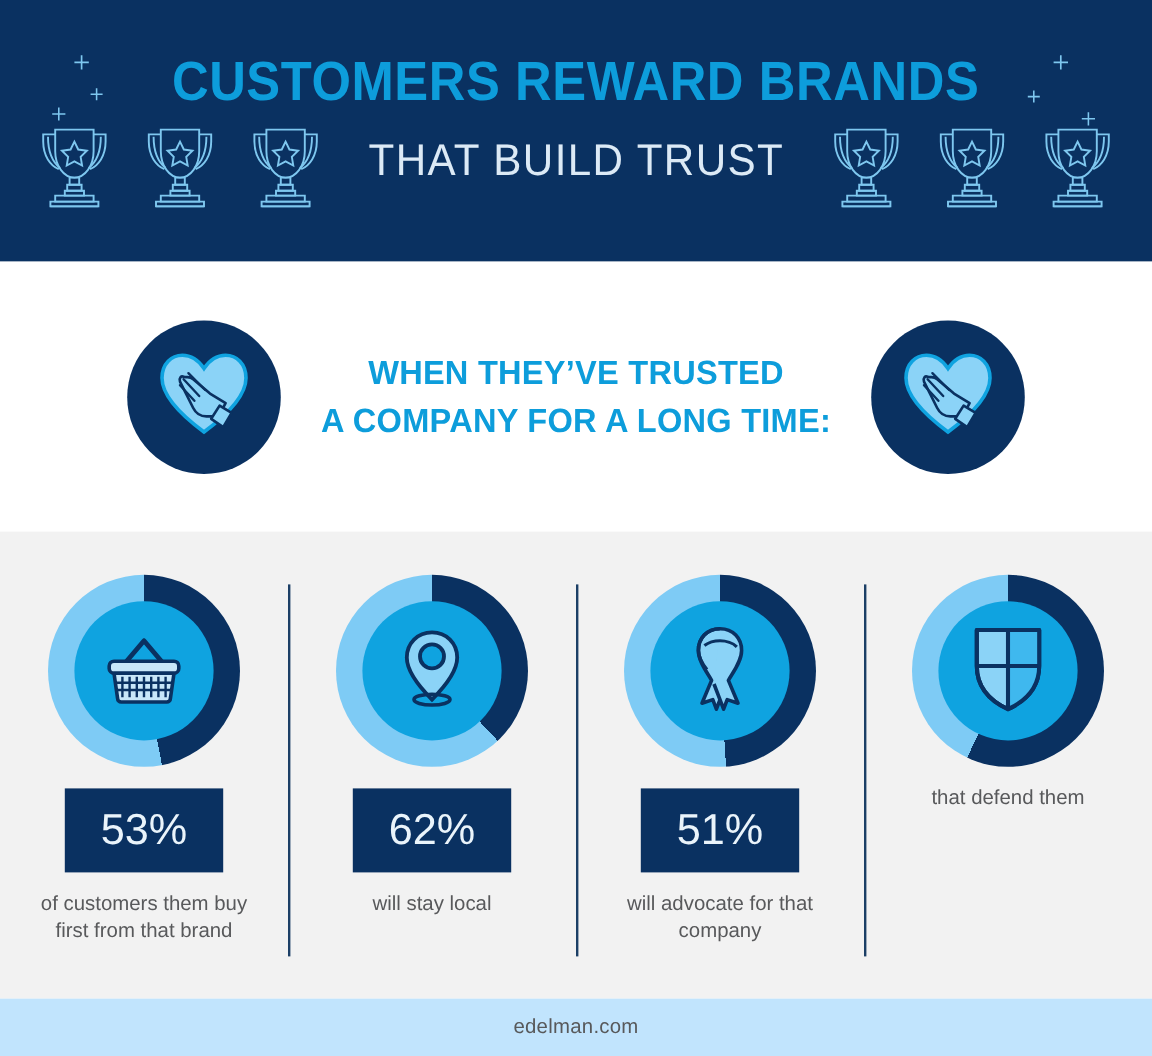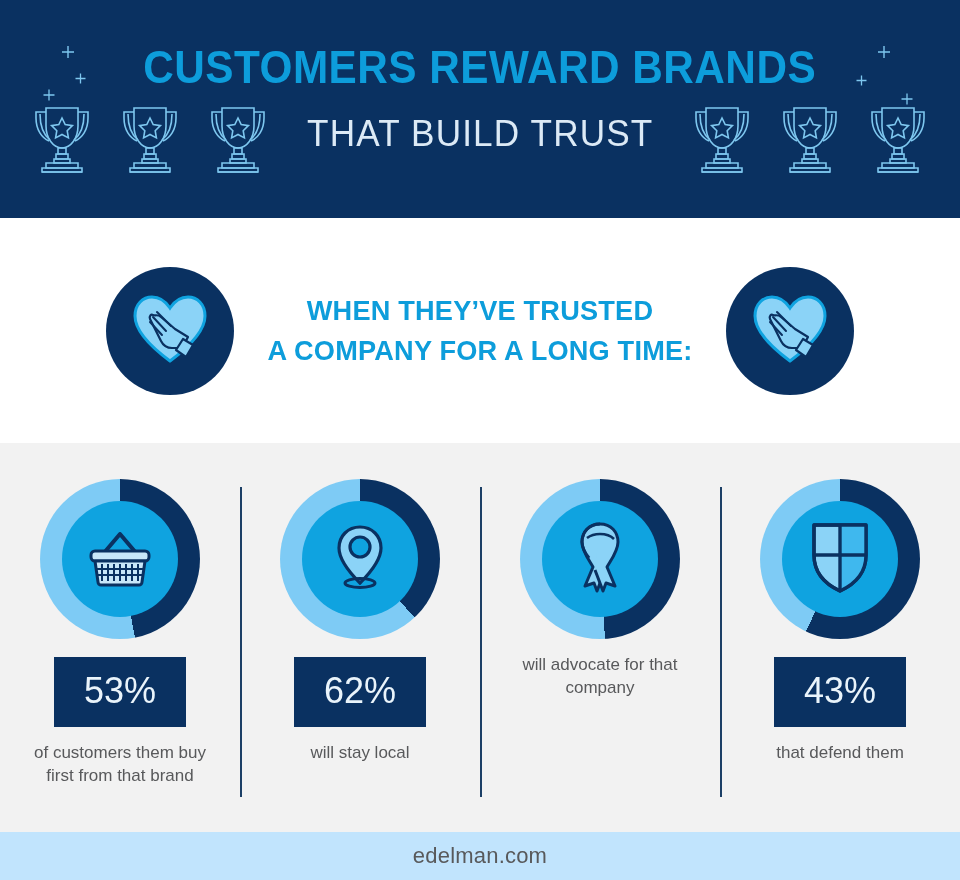--- a/index.html
+++ b/index.html
@@ -192,21 +192,21 @@
   .footer {
     width: 960px;
     height: 48px;
     background: #c1e4fd;
     display: flex;
     align-items: center;
     justify-content: center;
   }
   .footer-text {
     color: #58595b;
-    font-size: 22px;
+    font-size: 17px;
     letter-spacing: 0.2px;
   }
 </style>
 </head>
 <body>
 
 <div id="infographic">
 
   <div class="header">
 
@@ -431,38 +431,38 @@
           <span>
             <svg width="62" height="74" viewBox="0 0 62 74">
               <path d="M31 4 C 20 4 13 12 13 22 C 13 31 20 40 24 47 L 16 66 L 25 63 L 28 71 L 36 50" fill="#8bd3f7" stroke="#0a3161" stroke-width="3" stroke-linejoin="round"></path>
               <path d="M31 4 C 42 4 49 12 49 22 C 49 31 42 40 38 47 L 46 66 L 37 63 L 34 71 L 26 50" fill="#8bd3f7" stroke="#0a3161" stroke-width="3" stroke-linejoin="round"></path>
               <path d="M31 4 C 20 4 13 12 13 22 C 13 28 16 33 20 38" fill="none" stroke="#0a3161" stroke-width="3"></path>
               <path d="M18 18 C 22 15 28 14 31 14 C 36 14 42 16 45 19" fill="none" stroke="#0a3161" stroke-width="2.6"></path>
             </svg>
           </span>
         </div>
       </div>
+      <div class="pct-box">51%</div>
       <div class="caption">will advocate for that company</div>
     </div>
 
     <div class="stat-col">
       <div class="donut" style="background: conic-gradient(rgb(10, 49, 97) 0deg, rgb(10, 49, 97) 205.2deg, rgb(126, 203, 245) 205.2deg, rgb(126, 203, 245) 360deg);">
         <div class="donut-hole">
           <span>
             <svg width="62" height="76" viewBox="0 0 62 76">
               <path d="M5 6 h52 v30 C 57 55 44 66 31 72 C 18 66 5 55 5 36 Z" fill="#8bd3f7" stroke="#0a3161" stroke-width="3.4" stroke-linejoin="round"></path>
               <path d="M33 6 h24 v30 C 57 55 44 66 31 72 L 31 6 Z" fill="#3fb8ee"></path>
               <path d="M5 36 h52" stroke="#0a3161" stroke-width="3.4" fill="none"></path>
               <path d="M31 6 V 72" stroke="#0a3161" stroke-width="3.4" fill="none"></path>
               <path d="M5 6 h52 v30 C 57 55 44 66 31 72 C 18 66 5 55 5 36 Z" fill="none" stroke="#0a3161" stroke-width="3.4" stroke-linejoin="round"></path>
             </svg>
           </span>
         </div>
       </div>
-      <div class="pct-box">43%</div>
       <div class="caption">that defend them</div>
     </div>
 
   </div>
 
   <div class="footer">
     <span class="footer-text">edelman.com</span>
   </div>
 
 </div>

